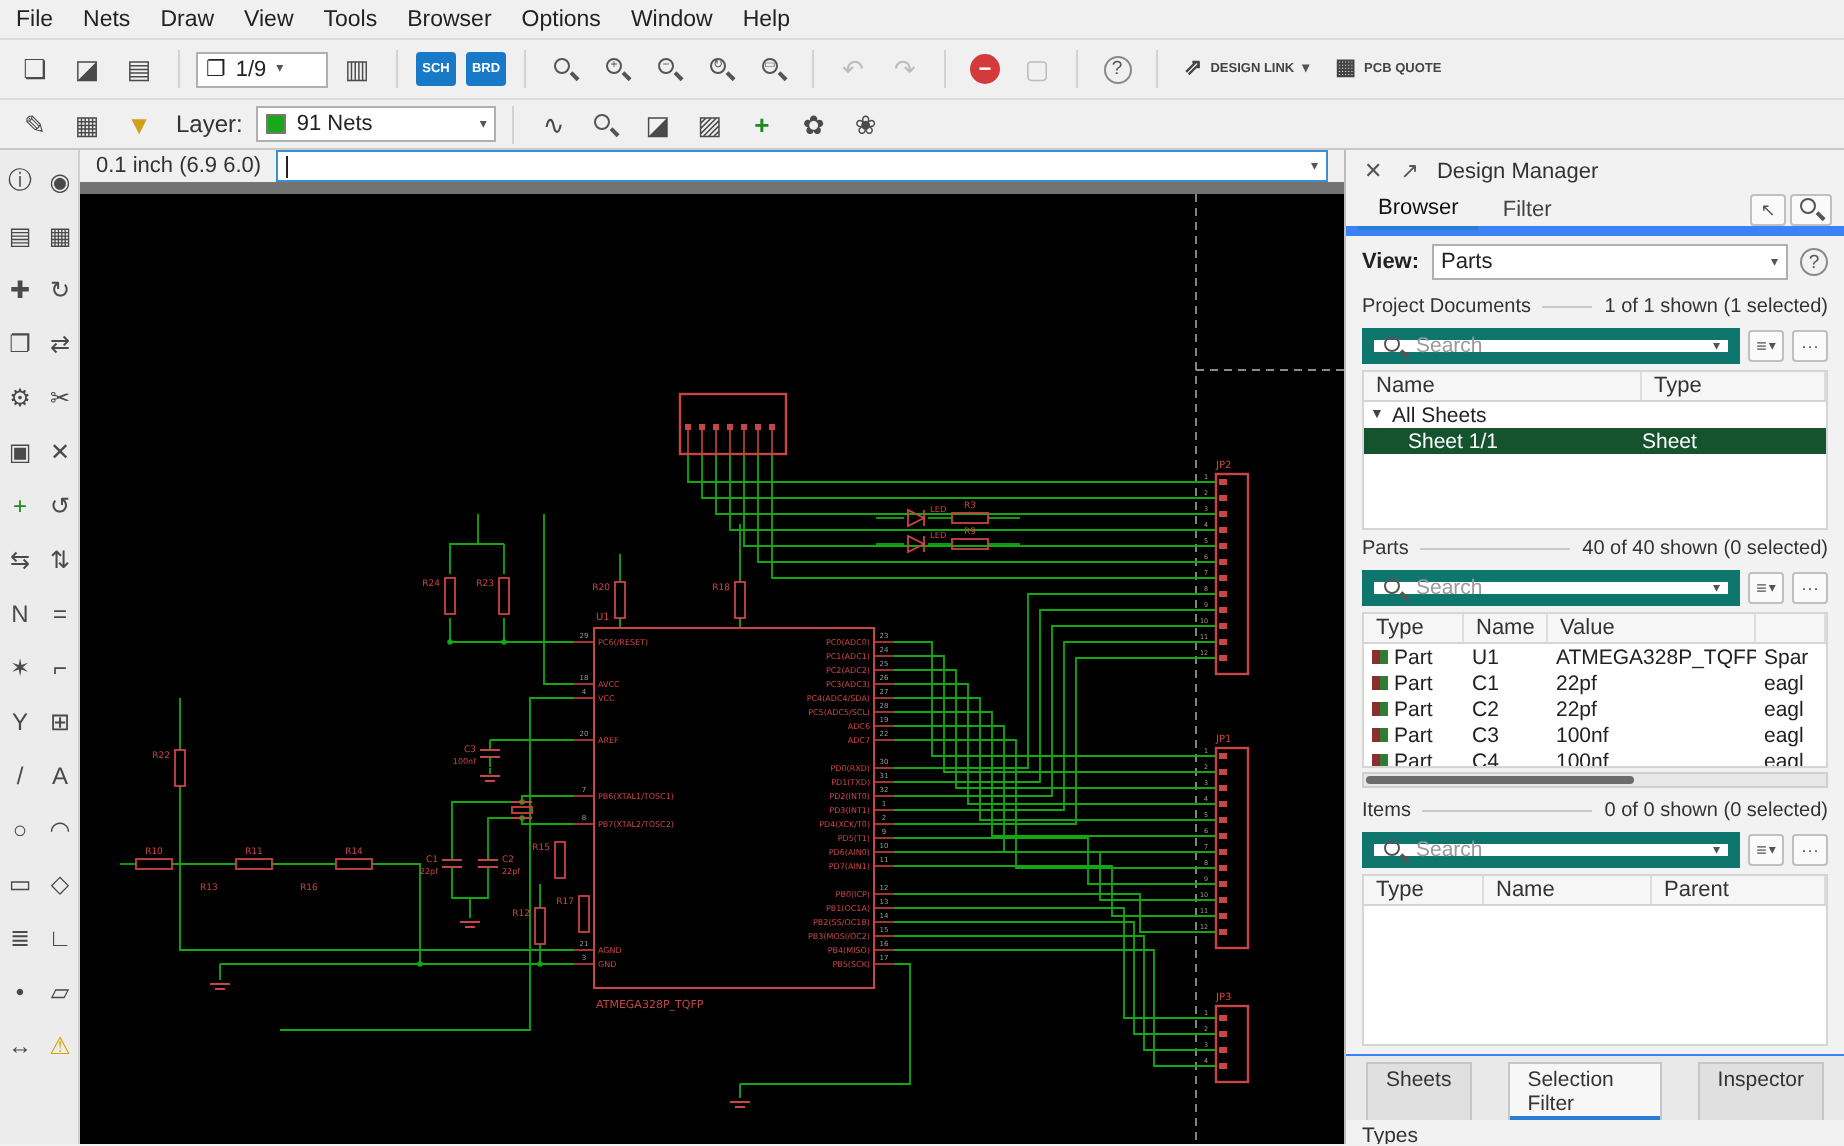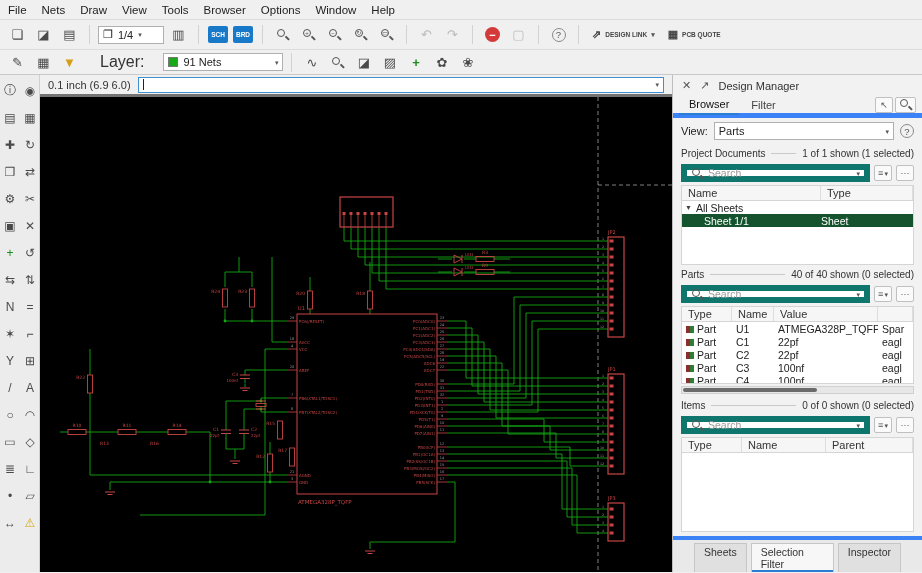--- a/index.html
+++ b/index.html
@@ -22,44 +22,44 @@
   .sch,.brd{width:20px;height:17px;background:#1879c8;color:#fff;font-size:6.5px;font-weight:bold;display:flex;align-items:center;justify-content:center;border-radius:2px;margin:0 1px}
   .stop{width:15px;height:15px;border-radius:50%;background:#d43a3a;color:#fff;font-size:11px;font-weight:bold;display:flex;align-items:center;justify-content:center}
   .helpbtn{width:14px;height:14px;border-radius:50%;border:1px solid #8a8a8a;color:#555;font-size:9.5px;display:flex;align-items:center;justify-content:center}
   .linkbtn{display:flex;align-items:center;gap:4px;font-size:6.5px;font-weight:bold;color:#444;padding:0 5px;line-height:1.1}
   .mag{display:inline-block;width:13px;height:13px;position:relative}
   .mag .lens{position:absolute;left:1px;top:1px;width:8px;height:8px;border:1.4px solid #555;border-radius:50%;font-size:6px;line-height:6px;text-align:center;color:#555;display:flex;align-items:center;justify-content:center}
   .mag::after{content:"";position:absolute;left:9px;top:9px;width:4.5px;height:1.6px;background:#555;transform:rotate(45deg)}
   .funnel{color:#d4a017}
   .green{color:#1c8a1c;font-weight:bold}
   .swatch{width:10px;height:10px;display:inline-block;border:1px solid #777}
-  .lbl{font-size:16px;color:#333;margin:0 16px}
+  .lbl{font-size:12px;color:#333;margin:0 4px}
   
   .workspace{display:flex;height:497px}
   .palette{width:40px;background:#ececec;border-right:1px solid #d0d0d0;display:grid;grid-template-columns:20px 20px;align-content:start;padding-top:2px}
   .tool{height:27px;display:flex;align-items:center;justify-content:center}
   .tglyph{font-size:12px;color:#4a4a4a}
   .center{width:632px;display:flex;flex-direction:column}
-  .coordbar{height:22px;background:#f0f0f0;display:flex;align-items:center;padding:0 8px;gap:7px;border-bottom:3px solid #737373}
+  .coordbar{height:22px;background:#f0f0f0;display:flex;align-items:center;padding:0 8px;gap:7px;border-bottom:6px solid #737373}
   .coords{font-size:11px;color:#333;white-space:nowrap}
   .cmdinput{flex:1;height:16px;background:#fff;border:1px solid #3d8fd1;display:flex;align-items:center;padding:0 4px}
   .caret{width:1px;height:11px;background:#222}
   .cmdinput .dd{margin-left:auto}
   #schematic{background:#000;display:block}
   
   .rpanel{width:250px;background:#f2f2f2;border-left:1px solid #bdbdbd;display:flex;flex-direction:column;font-size:11px;overflow:hidden}
   .dmtitle{height:21px;display:flex;align-items:center;gap:9px;padding:0 9px;color:#333}
   .titleicon{font-size:11px;color:#555}
   .dmtabs{display:flex;align-items:center;padding:0 6px;height:22px;border-bottom:5px solid #3b82f6;gap:2px}
   .dmtab{padding:3px 10px;color:#444}
   .dmtab.active{border-bottom:2px solid #2b7cd3;color:#111}
   .spacer{flex:1}
   .sbtn{min-width:18px;height:16px;border:1px solid #c0c0c0;background:#fafafa;border-radius:2px;display:flex;align-items:center;justify-content:center;font-size:9px;color:#555;gap:1px;padding:0 3px}
   .viewrow{display:flex;align-items:center;gap:6px;padding:4px 8px}
-  .viewlabel{font-weight:normal}
+  .viewlabel{font-weight:bold}
   .viewsel{flex:1;justify-content:space-between}
   .sechdr{display:flex;align-items:center;padding:4px 8px 2px;font-size:10px;color:#333;gap:6px}
   .rule{flex:1;border-top:1px solid #c9c9c9}
   .searchrow{display:flex;align-items:center;gap:4px;padding:3px 8px}
   .searchbox{flex:1;height:18px;background:#fff;border:6px solid #0f766e;display:flex;align-items:center;padding:0 4px;gap:4px}
   .ph{color:#9a9a9a;font-size:10.5px;flex:1}
   .thead{display:grid;margin:0 8px;background:#f6f6f6;border:1px solid #d5d5d5;font-size:11px;color:#333}
   .thead span{padding:1px 6px;border-right:1px solid #ddd;overflow:hidden;white-space:nowrap}
   .thead.t2{grid-template-columns:1fr 92px}
   .thead.t4{grid-template-columns:50px 42px 104px 1fr}
@@ -70,21 +70,21 @@
   .twisty{width:12px;font-size:7px;padding-left:3px;color:#444}
   .tname{flex:1;padding-left:2px}
   .ttype{width:92px}
   .ptable{margin:0 8px;background:#fff;border:1px solid #d5d5d5;border-top:none;height:62px;overflow:hidden}
   .prow{display:grid;grid-template-columns:50px 42px 104px 1fr;height:13px;align-items:center;font-size:10.5px}
   .cell{padding:0 4px;white-space:nowrap;overflow:hidden}
   .picon{display:inline-block;width:8px;height:7px;margin-right:3px;background:linear-gradient(90deg,#8a2e2e 50%,#2e7d32 50%)}
   .hscroll{margin:2px 8px;height:8px;background:#e7e7e7;border:1px solid #d0d0d0;position:relative}
   .hthumb{position:absolute;left:1px;top:1px;height:4px;width:58%;background:#6b6b6b;border-radius:2px}
   .itable{margin:0 8px;background:#fff;border:1px solid #d5d5d5;border-top:none;flex:1;min-height:40px}
-  .btabs{display:flex;gap:4px;padding:3px 21px 0;border-top:4px solid #3b82f6;background:#e9e9e9;margin-top:4px}
+  .btabs{display:flex;gap:18px;padding:3px 10px 0;border-top:1px solid #3b82f6;background:#e9e9e9;margin-top:4px}
   .btab{padding:2px 9px;font-size:10.5px;background:#e0e0e0;border:1px solid #c6c6c6;border-bottom:none;color:#333}
   .btab.active{background:#f7f7f7;box-shadow:inset 0 -2px 0 #2b7cd3}
   .dmfooter{padding:2px 8px;font-size:10.5px;color:#333;height:12px;overflow:hidden;background:#f2f2f2}
 </style>
 </head>
 <body>
 
 <div id="app">
 
   <div class="menubar">
@@ -100,21 +100,21 @@
       <span class="menu-item">Help</span>
     </div>
 
   <div class="tb tb1">
     <span class="tbtn">❏</span>
     <span class="tbtn">◪</span>
     <span class="tbtn">▤</span>
     <span class="sep"></span>
     <div class="combo sheetcombo">
       <span>❐</span>
-      <span>1/4</span>
+      <span>1/9</span>
       <span class="dd">▾</span>
     </div>
     <span class="tbtn">▥</span>
     <span class="sep"></span>
     <span class="sch">SCH</span>
     <span class="brd">BRD</span>
     <span class="sep"></span>
     <span class="tbtn">
         <span class="mag">
           <span class="lens"></span>
@@ -801,15 +801,16 @@
         <span>Name</span>
         <span>Parent</span>
       </div>
       <div class="itable"></div>
 
       <div class="btabs">
         <span class="btab">Sheets</span>
         <span class="btab active">Selection Filter</span>
         <span class="btab">Inspector</span>
       </div>
+      <div class="dmfooter">Types</div>
     </div>
   </div>
 </div>
 
 </body></html>

